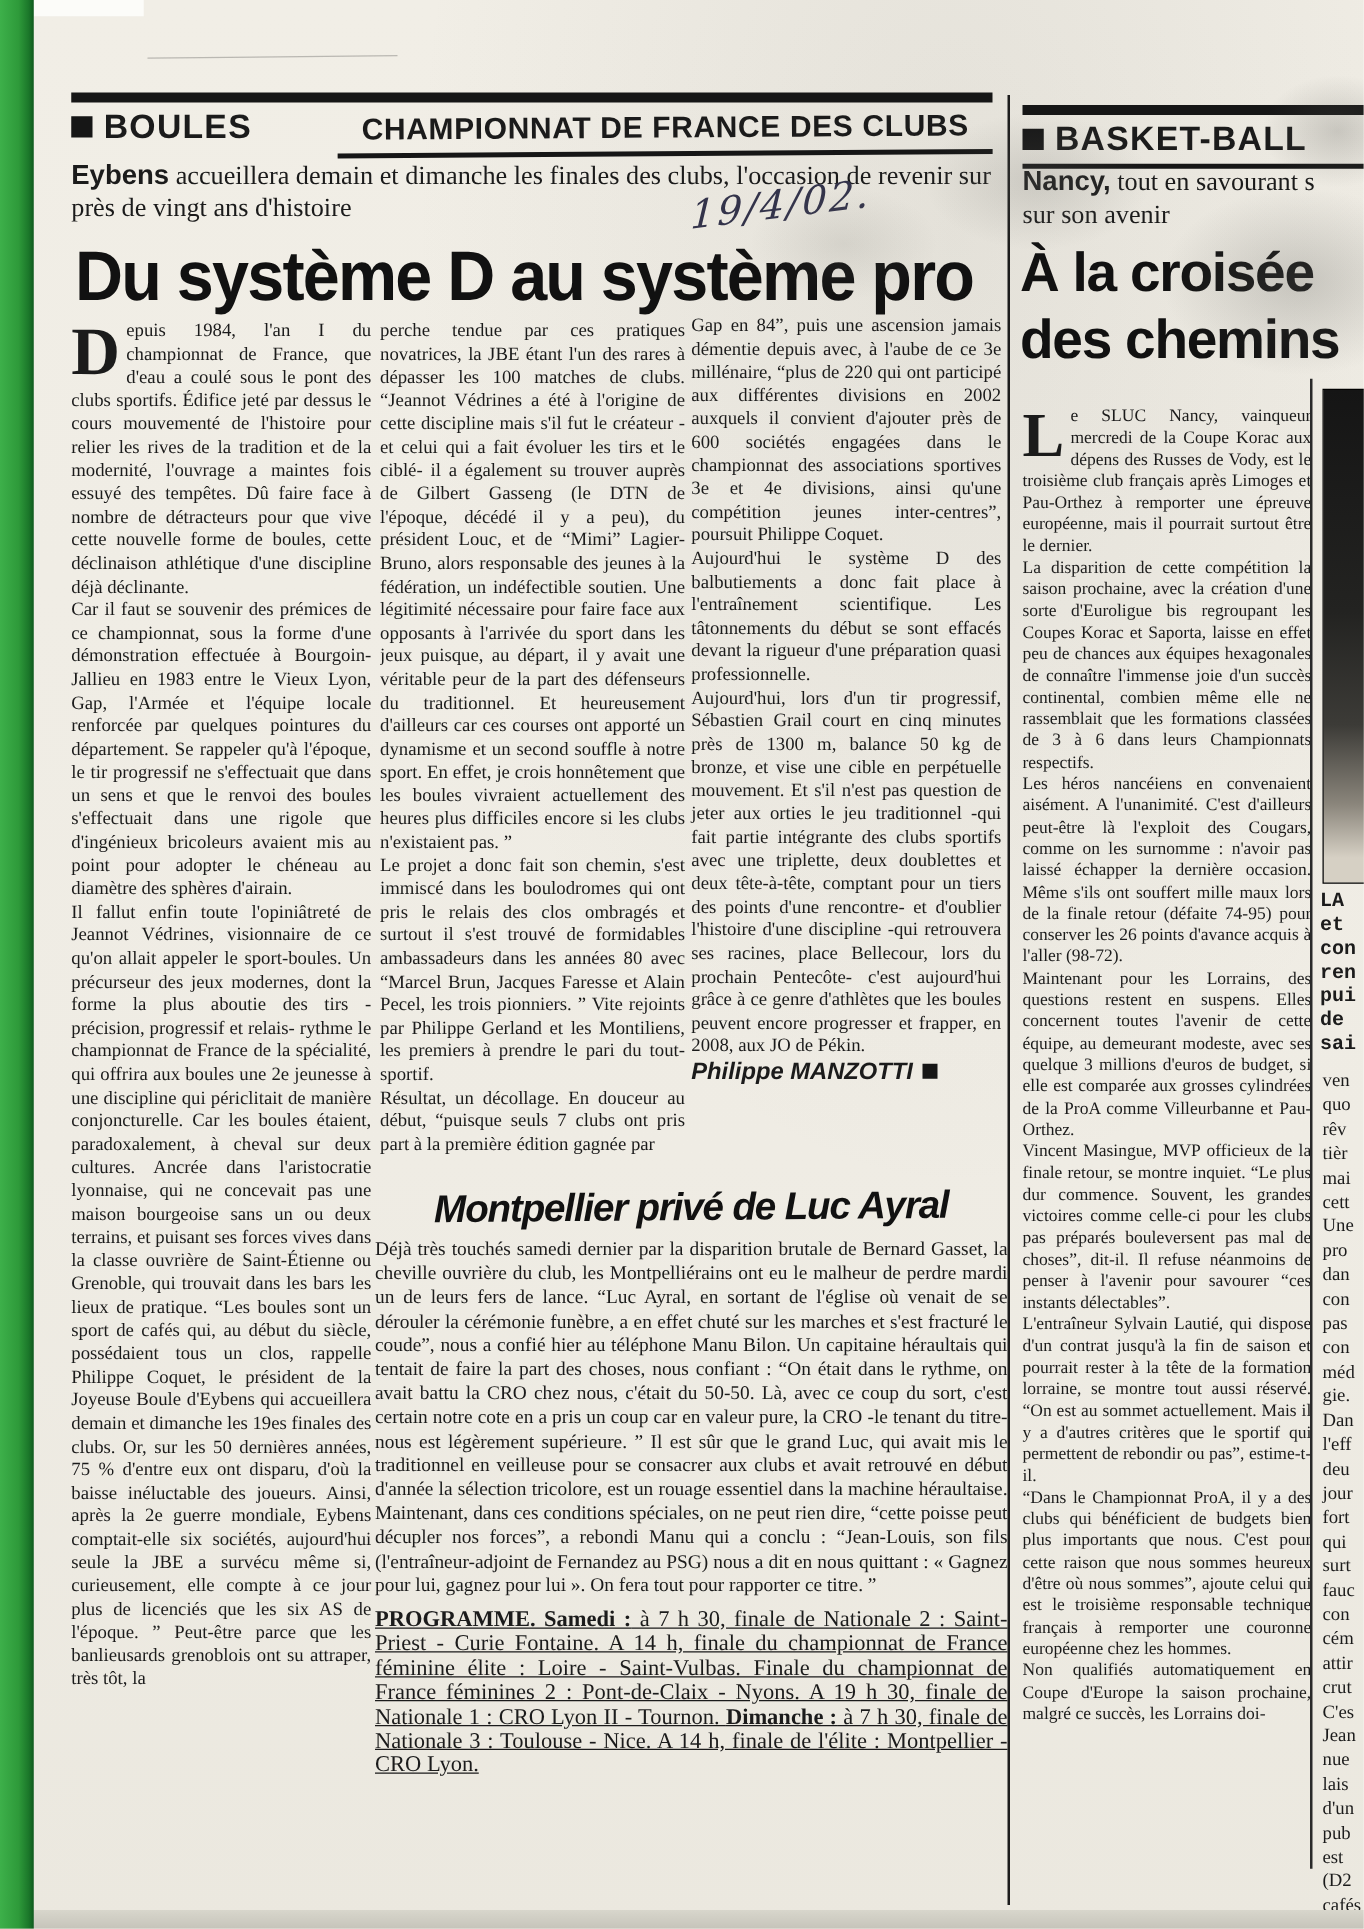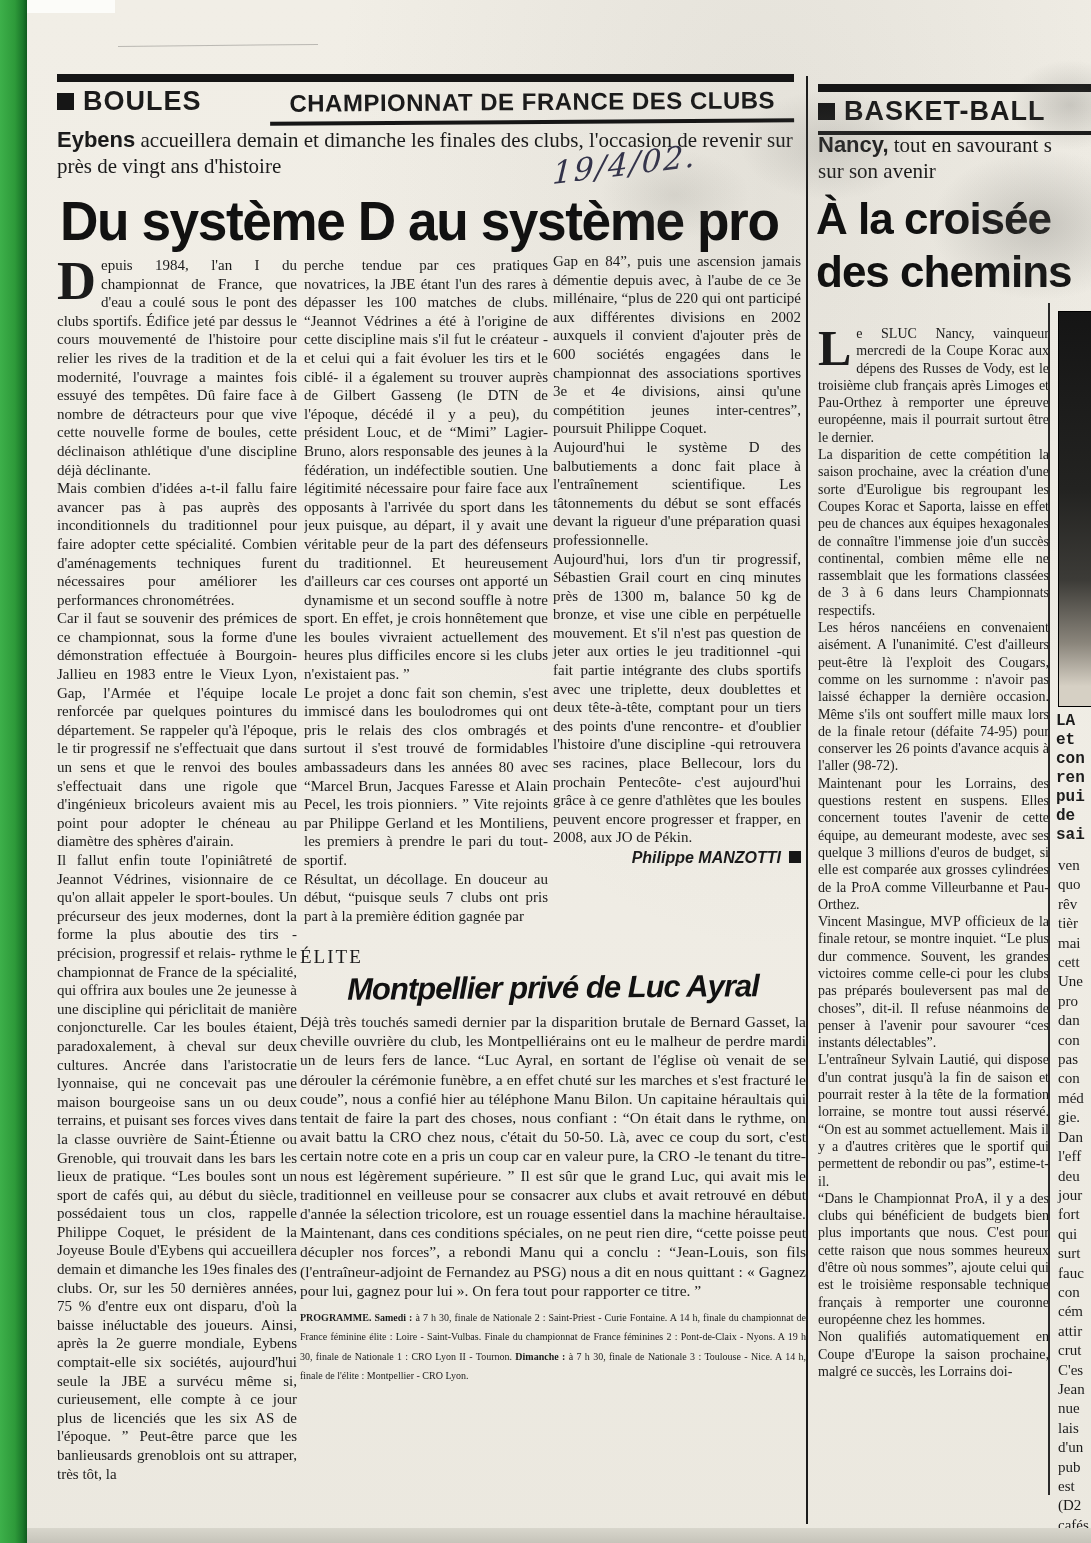--- a/index.html
+++ b/index.html
@@ -50,30 +50,30 @@
   .headline-basket{position:absolute;left:816px;top:192px;width:290px;font-family:"Liberation Sans",sans-serif;
     font-weight:bold;font-size:44px;line-height:53px;letter-spacing:-1px;color:#111;z-index:2;}
 
   
   .col{position:absolute;text-align:justify;font-size:15px;line-height:18.6px;z-index:2;}
   .col p{margin:0;}
   .col1{left:57px;top:256px;width:240px;}
   .col2{left:304px;top:256px;width:244px;height:696px;overflow:hidden;}
   .col3{left:553px;top:252px;width:248px;}
   .dropcap{float:left;font-weight:bold;font-size:54px;line-height:44px;padding:3px 5px 0 0;}
-  .byline{text-align:right;font-family:"Liberation Sans",sans-serif;font-style:italic;font-weight:bold;font-size:16px;margin-top:2px;}
+  .byline{font-family:"Liberation Sans",sans-serif;font-style:italic;font-weight:bold;font-size:19px;margin-top:2px;}
 
   
   .elite{position:absolute;left:300px;top:946px;width:506px;z-index:2;}
   .elite-kicker{font-size:19px;letter-spacing:2px;}
   .elite-headline{text-align:center;font-family:"Liberation Sans",sans-serif;font-weight:bold;font-style:italic;
     font-size:31px;letter-spacing:-1px;margin:2px 0 6px 0;color:#111;transform:rotate(-.5deg);}
   .elite-body{text-align:justify;font-size:15.5px;line-height:19.2px;}
   .elite-body p{margin:0;}
-  .programme{text-align:justify;font-size:10px;line-height:19.4px;margin-top:8px;}
+  .programme{text-align:justify;font-size:18px;line-height:19.4px;margin-top:8px;text-decoration:underline;}
   .programme b{font-weight:bold;}
 
   
   .basket-body{position:absolute;left:818px;top:325px;width:231px;height:1208px;overflow:hidden;
     text-align:justify;font-size:14px;line-height:17.3px;z-index:2;}
   .basket-body p{margin:0;}
   .dropcap-b{float:left;font-weight:bold;font-size:50px;line-height:41px;padding:3px 5px 0 0;}
 
   
   .vrule-main{position:absolute;left:806px;top:76px;width:2px;height:1448px;background:#1c1c1c;z-index:2;}
@@ -120,40 +120,38 @@
 
   <div class="standfirst sf-boules">
     <span class="sf-lead">Eybens</span><span> accueillera demain et dimanche les finales des clubs, l'occasion de revenir sur près de vingt ans d'histoire</span>
   </div>
   <div class="handwriting">19/4/02.</div>
 
   <div class="headline-boules">Du système D au système pro</div>
 
   <div class="col col1">
     <p><span class="dropcap">D</span><span>epuis 1984, l'an I du championnat de France, que d'eau a coulé sous le pont des clubs sportifs. Édifice jeté par dessus le cours mouvementé de l'histoire pour relier les rives de la tradition et de la modernité, l'ouvrage a maintes fois essuyé des tempêtes. Dû faire face à nombre de détracteurs pour que vive cette nouvelle forme de boules, cette déclinaison athlétique d'une discipline déjà déclinante.</span></p>
-    <p>Mais combien d'idées a-t-il fallu faire avancer pas à pas auprès des inconditionnels du traditionnel pour faire adopter cette spécialité. Combien d'aménagements techniques furent nécessaires pour améliorer les performances chronométrées.</p>
     <p>Car il faut se souvenir des prémices de ce championnat, sous la forme d'une démonstration effectuée à Bourgoin-Jallieu en 1983 entre le Vieux Lyon, Gap, l'Armée et l'équipe locale renforcée par quelques pointures du département. Se rappeler qu'à l'époque, le tir progressif ne s'effectuait que dans un sens et que le renvoi des boules s'effectuait dans une rigole que d'ingénieux bricoleurs avaient mis au point pour adopter le chéneau au diamètre des sphères d'airain.</p>
     <p>Il fallut enfin toute l'opiniâtreté de Jeannot Védrines, visionnaire de ce qu'on allait appeler le sport-boules. Un précurseur des jeux modernes, dont la forme la plus aboutie des tirs -précision, progressif et relais- rythme le championnat de France de la spécialité, qui offrira aux boules une 2e jeunesse à une discipline qui périclitait de manière conjoncturelle. Car les boules étaient, paradoxalement, à cheval sur deux cultures. Ancrée dans l'aristocratie lyonnaise, qui ne concevait pas une maison bourgeoise sans un ou deux terrains, et puisant ses forces vives dans la classe ouvrière de Saint-Étienne ou Grenoble, qui trouvait dans les bars les lieux de pratique. “Les boules sont un sport de cafés qui, au début du siècle, possédaient tous un clos, rappelle Philippe Coquet, le président de la Joyeuse Boule d'Eybens qui accueillera demain et dimanche les 19es finales des clubs. Or, sur les 50 dernières années, 75 % d'entre eux ont disparu, d'où la baisse inéluctable des joueurs. Ainsi, après la 2e guerre mondiale, Eybens comptait-elle six sociétés, aujourd'hui seule la JBE a survécu même si, curieusement, elle compte à ce jour plus de licenciés que les six AS de l'époque. ” Peut-être parce que les banlieusards grenoblois ont su attraper, très tôt, la</p>
   </div>
 
   <div class="col col2">
     <p>perche tendue par ces pratiques novatrices, la JBE étant l'un des rares à dépasser les 100 matches de clubs. “Jeannot Védrines a été à l'origine de cette discipline mais s'il fut le créateur -et celui qui a fait évoluer les tirs et le ciblé- il a également su trouver auprès de Gilbert Gasseng (le DTN de l'époque, décédé il y a peu), du président Louc, et de “Mimi” Lagier-Bruno, alors responsable des jeunes à la fédération, un indéfectible soutien. Une légitimité nécessaire pour faire face aux opposants à l'arrivée du sport dans les jeux puisque, au départ, il y avait une véritable peur de la part des défenseurs du traditionnel. Et heureusement d'ailleurs car ces courses ont apporté un dynamisme et un second souffle à notre sport. En effet, je crois honnêtement que les boules vivraient actuellement des heures plus difficiles encore si les clubs n'existaient pas. ”</p>
     <p>Le projet a donc fait son chemin, s'est immiscé dans les boulodromes qui ont pris le relais des clos ombragés et surtout il s'est trouvé de formidables ambassadeurs dans les années 80 avec “Marcel Brun, Jacques Faresse et Alain Pecel, les trois pionniers. ” Vite rejoints par Philippe Gerland et les Montiliens, les premiers à prendre le pari du tout-sportif.</p>
     <p>Résultat, un décollage. En douceur au début, “puisque seuls 7 clubs ont pris part à la première édition gagnée par</p>
   </div>
 
   <div class="col col3">
     <p>Gap en 84”, puis une ascension jamais démentie depuis avec, à l'aube de ce 3e millénaire, “plus de 220 qui ont participé aux différentes divisions en 2002 auxquels il convient d'ajouter près de 600 sociétés engagées dans le championnat des associations sportives 3e et 4e divisions, ainsi qu'une compétition jeunes inter-centres”, poursuit Philippe Coquet.</p>
     <p>Aujourd'hui le système D des balbutiements a donc fait place à l'entraînement scientifique. Les tâtonnements du début se sont effacés devant la rigueur d'une préparation quasi professionnelle.</p>
     <p>Aujourd'hui, lors d'un tir progressif, Sébastien Grail court en cinq minutes près de 1300 m, balance 50 kg de bronze, et vise une cible en perpétuelle mouvement. Et s'il n'est pas question de jeter aux orties le jeu traditionnel -qui fait partie intégrante des clubs sportifs avec une triplette, deux doublettes et deux tête-à-tête, comptant pour un tiers des points d'une rencontre- et d'oublier l'histoire d'une discipline -qui retrouvera ses racines, place Bellecour, lors du prochain Pentecôte- c'est aujourd'hui grâce à ce genre d'athlètes que les boules peuvent encore progresser et frapper, en 2008, aux JO de Pékin.</p>
     <div class="byline"><span>Philippe MANZOTTI</span><span class="sq"></span></div>
   </div>
 
   <div class="elite">
-    <div class="elite-kicker">ÉLITE</div>
     <div class="elite-headline">Montpellier privé de Luc Ayral</div>
     <div class="elite-body">
       <p>Déjà très touchés samedi dernier par la disparition brutale de Bernard Gasset, la cheville ouvrière du club, les Montpelliérains ont eu le malheur de perdre mardi un de leurs fers de lance. “Luc Ayral, en sortant de l'église où venait de se dérouler la cérémonie funèbre, a en effet chuté sur les marches et s'est fracturé le coude”, nous a confié hier au téléphone Manu Bilon. Un capitaine héraultais qui tentait de faire la part des choses, nous confiant : “On était dans le rythme, on avait battu la CRO chez nous, c'était du 50-50. Là, avec ce coup du sort, c'est certain notre cote en a pris un coup car en valeur pure, la CRO -le tenant du titre- nous est légèrement supérieure. ” Il est sûr que le grand Luc, qui avait mis le traditionnel en veilleuse pour se consacrer aux clubs et avait retrouvé en début d'année la sélection tricolore, est un rouage essentiel dans la machine héraultaise. Maintenant, dans ces conditions spéciales, on ne peut rien dire, “cette poisse peut décupler nos forces”, a rebondi Manu qui a conclu : “Jean-Louis, son fils (l'entraîneur-adjoint de Fernandez au PSG) nous a dit en nous quittant : « Gagnez pour lui, gagnez pour lui ». On fera tout pour rapporter ce titre. ”</p>
     </div>
     <p class="programme"><b>PROGRAMME. Samedi :</b><span> à 7 h 30, finale de Nationale 2 : Saint-Priest - Curie Fontaine. A 14 h, finale du championnat de France féminine élite : Loire - Saint-Vulbas. Finale du championnat de France féminines 2 : Pont-de-Claix - Nyons. A 19 h 30, finale de Nationale 1 : CRO Lyon II - Tournon. </span><b>Dimanche :</b><span> à 7 h 30, finale de Nationale 3 : Toulouse - Nice. A 14 h, finale de l'élite : Montpellier - CRO Lyon.</span></p>
   </div>
 
   <div class="standfirst sf-basket">
     <span class="sf-lead">Nancy,</span><span> tout en savourant s</span><br>
     <span>sur son avenir</span>

